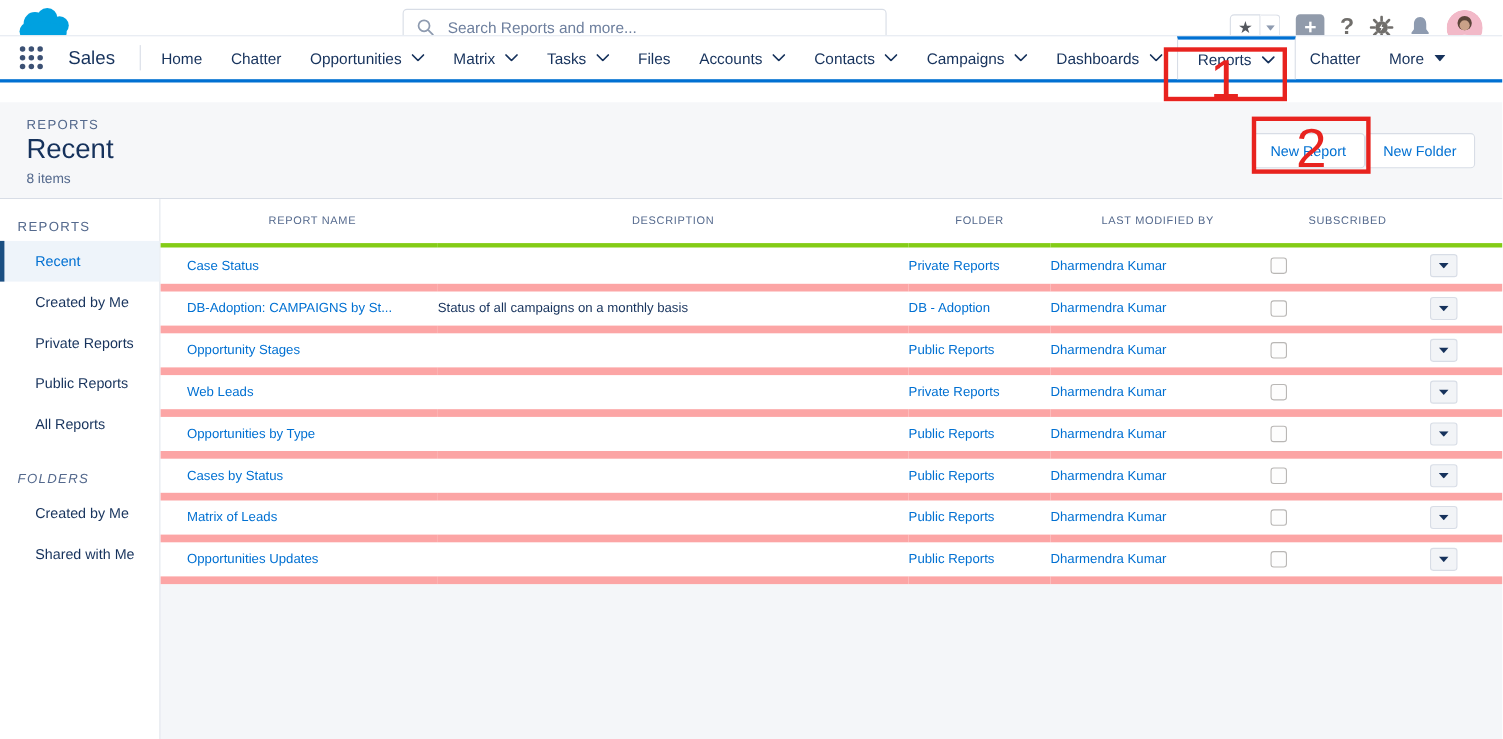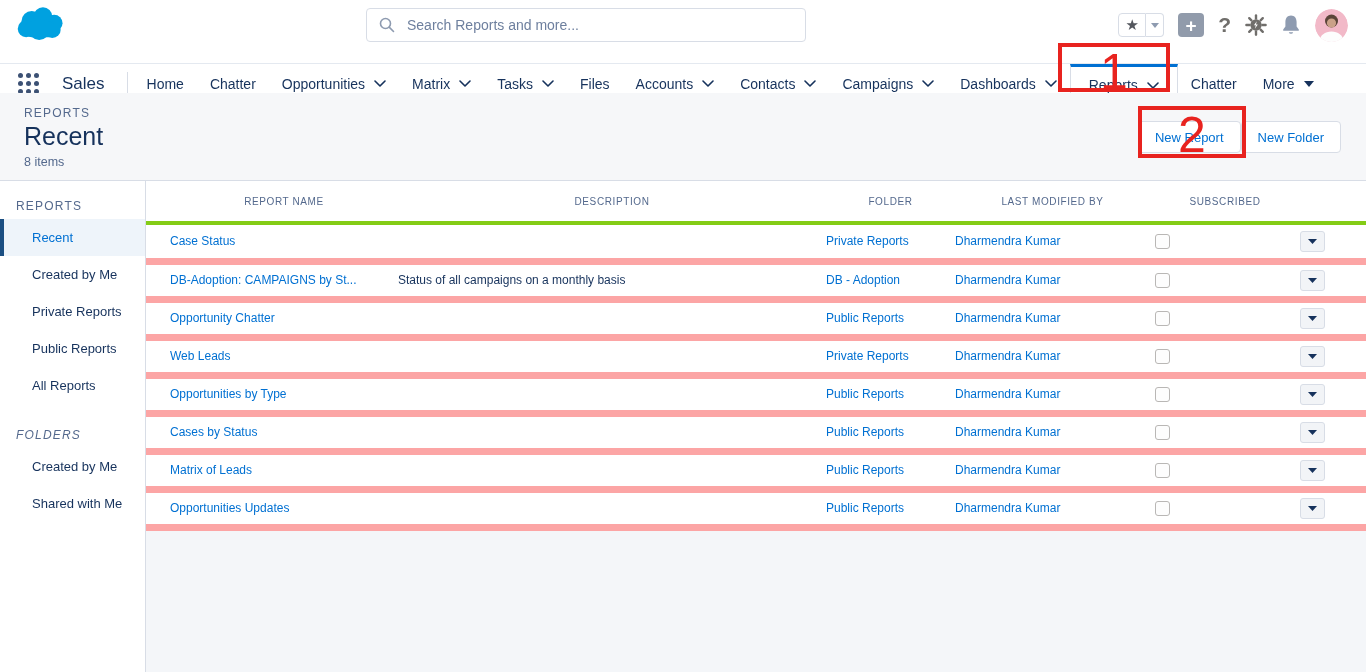--- a/index.html
+++ b/index.html
@@ -18,21 +18,21 @@
   .hicons button { background:none; border:none; cursor:pointer; display:flex; align-items:center; justify-content:center; font-family:"Liberation Sans",sans-serif; }
   .btn-group { display:flex; }
   .btn-group button { border:1px solid #d8dde6; background:#fff; height:24px; }
   .btn-star { width:28px; border-radius:4px 0 0 4px; color:#54575e; font-size:15px; }
   .btn-star-caret { width:18px; border-radius:0 4px 4px 0; border-left:none !important; }
   .btn-plus { width:26px; height:24px; background:#919bab !important; border-radius:4px; color:#fff; font-size:19px; font-weight:700; line-height:1; }
   .btn-help { color:#706e6b; font-size:21px; font-weight:700; }
   .avatar { width:33px; height:33px; border-radius:50%; overflow:hidden; padding:0 !important; }
 
   
-  .navbar { position:absolute; left:0; top:63px; width:1366px; height:43px; background:#fff; border-top:1px solid #e4e9f0; border-bottom:3px solid #0070d2; display:flex; align-items:stretch; }
+  .navbar { position:absolute; left:0; top:32px; width:1366px; height:43px; background:#fff; border-top:1px solid #e4e9f0; border-bottom:3px solid #0070d2; display:flex; align-items:stretch; }
   .waffle { width:58px; background:none; border:none; cursor:pointer; display:flex; align-items:center; justify-content:center; }
   .dots { display:grid; grid-template-columns:repeat(3,6px); grid-template-rows:repeat(3,6px); gap:2px; }
   .dots i { width:5px; height:5px; border-radius:50%; background:#3c5174; }
   .appname { font-size:17px; color:#16325c; display:flex; align-items:center; padding:0 22px 0 4px; }
   .nav-divider { width:1px; background:#d8dde6; margin:8px 0; }
   .navtabs { list-style:none; display:flex; align-items:stretch; margin-left:6px; }
   .navtabs li { display:flex; align-items:center; padding:0 13px; font-size:14px; color:#16325c; cursor:pointer; white-space:nowrap; }
   .navtabs li .chev { margin-left:9px; }
   .navtabs li.active { background:#fff; border-left:1px solid #d8dde6; border-right:1px solid #d8dde6; border-top:3px solid #0070d2; padding:0 18px; }
 
@@ -314,21 +314,21 @@
             <td><span class="checkbox"></span></td>
             <td>
                 <button class="rowmenu">
                   <svg width="9" height="5" viewBox="0 0 9 5">
                     <path d="M0 0h9L4.5 5z" fill="#16325c"></path>
                   </svg>
                 </button>
               </td>
           </tr>
           <tr>
-            <td class="pad"><a class="lnk">Opportunity Chatter</a></td>
+            <td class="pad"><a class="lnk">Opportunity Stages</a></td>
             <td></td>
             <td><a class="lnk">Public Reports</a></td>
             <td><a class="lnk">Dharmendra Kumar</a></td>
             <td><span class="checkbox"></span></td>
             <td>
                 <button class="rowmenu">
                   <svg width="9" height="5" viewBox="0 0 9 5">
                     <path d="M0 0h9L4.5 5z" fill="#16325c"></path>
                   </svg>
                 </button>

